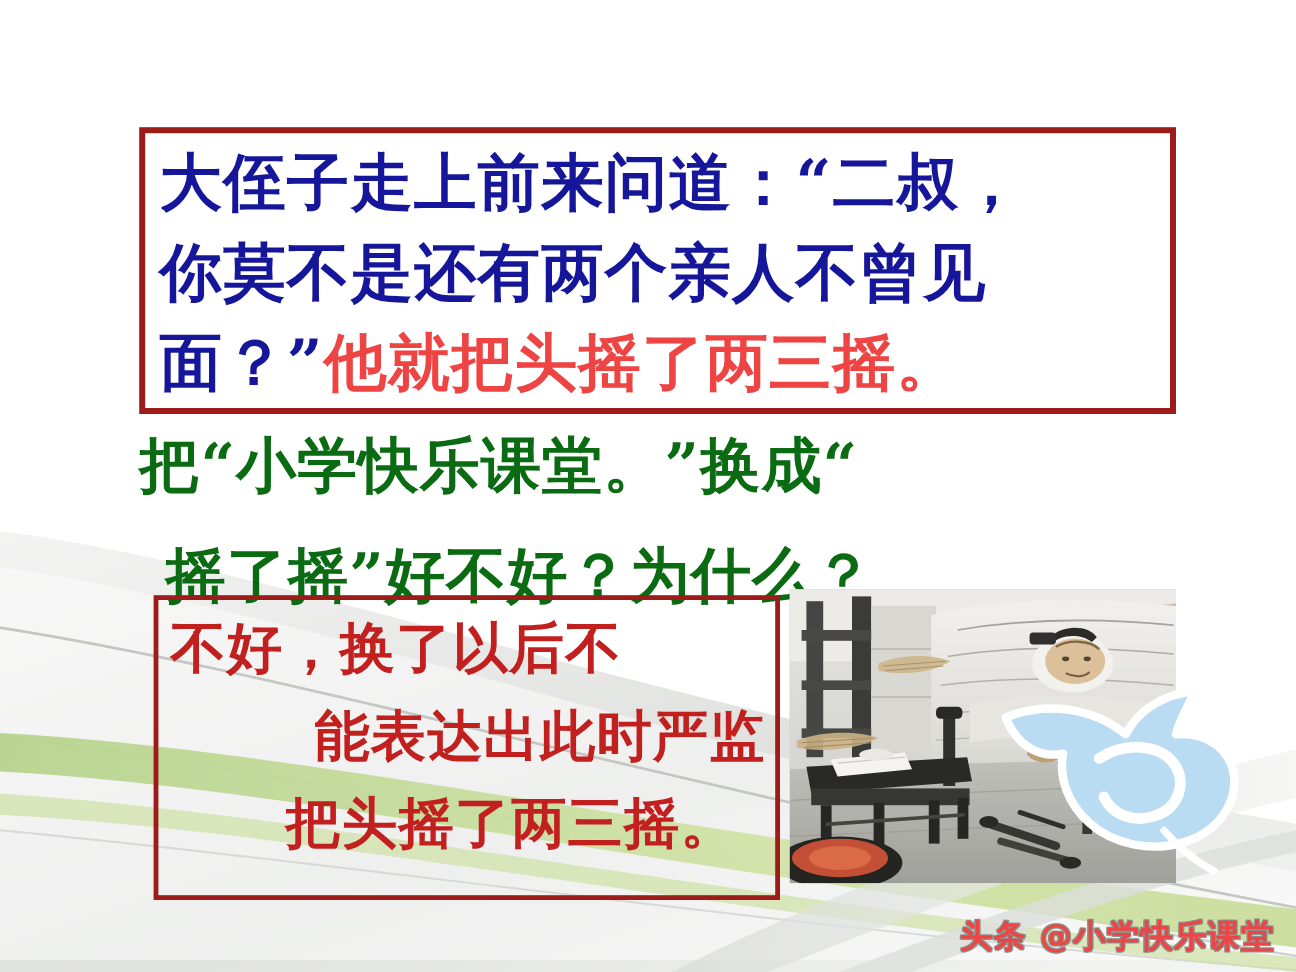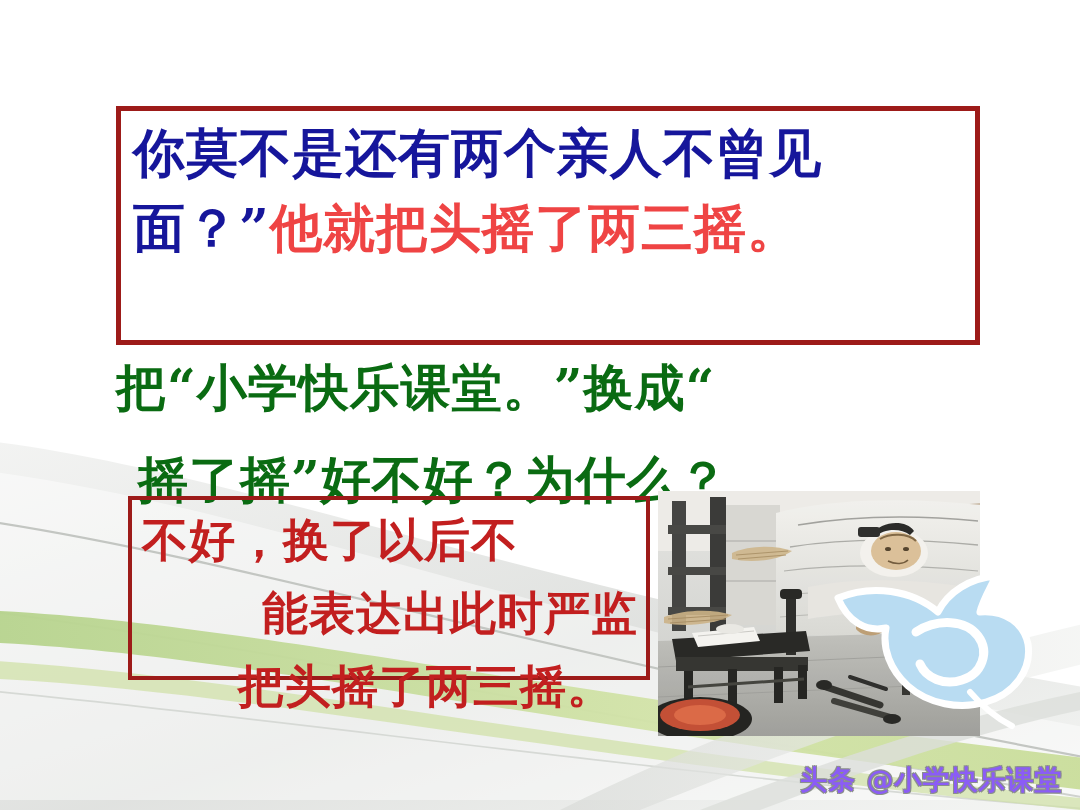--- a/index.html
+++ b/index.html
@@ -66,21 +66,21 @@
     letter-spacing: 1px;
   }
   .green-line.indent { padding-left: 22px; margin-top: 20px; }
 
   
   .answer-box {
     position: absolute;
     left: 128px;
     top: 496px;
     width: 522px;
-    height: 184px;
+    height: 254px;
     border: 4px solid #9d1b19;
     box-sizing: border-box;
   }
   .answer-inner { padding: 4px 8px 0 10px; }
   .answer-line {
     font-family: "DejaVu Serif", "Liberation Serif", serif;
     font-weight: bold;
     font-size: 46px;
     line-height: 73px;
     color: #c21f1f;
@@ -114,21 +114,21 @@
   }
 
   
   .watermark {
     position: absolute;
     left: 800px;
     top: 762px;
     font-family: "DejaVu Sans", "Liberation Sans", sans-serif;
     font-size: 27px;
     font-weight: bold;
-    color: #8b5cf6;
+    color: #ef4444;
     letter-spacing: 1px;
     text-shadow:
       -1px -1px 0 #8b8f8c, 1px -1px 0 #8b8f8c,
       -1px  1px 0 #8b8f8c, 1px  1px 0 #8b8f8c;
     white-space: nowrap;
   }
 </style>
 </head>
 <body>
 
@@ -163,20 +163,21 @@
       <path d="M -20 610 C 230 620 520 690 1100 760 L 1100 792 C 520 722 230 652 -20 642 Z" fill="url(#greenGrad)" opacity="0.95"></path>
       <path d="M -20 660 C 250 675 560 745 1100 800 L 1100 812 C 560 758 250 690 -20 678 Z" fill="#cfe0a4" opacity="0.7"></path>
 
       <path d="M 560 810 C 700 740 880 670 1100 620 L 1100 660 C 900 706 740 770 640 810 Z" fill="url(#greyGrad2)" opacity="0.7"></path>
       <path d="M 700 810 C 830 760 960 715 1100 688 L 1100 706 C 970 732 850 776 760 810 Z" fill="#dcdfdb" opacity="0.8"></path>
     </svg>
   </div>
 
   <div class="quote-box">
     <div class="quote-inner">
+      <div class="line blue">大侄子走上前来问道：“二叔，</div>
       <div class="line blue">你莫不是还有两个亲人不曾见</div>
       <div class="line line-mixed"><span class="seg-blue">面？”</span><span class="seg-red">他就把头摇了两三摇。</span></div>
     </div>
   </div>
 
   <div class="green-block">
     <div class="green-line">把“小学快乐课堂。”换成“</div>
     <div class="green-line indent">摇了摇”好不好？为什么？</div>
   </div>
 

